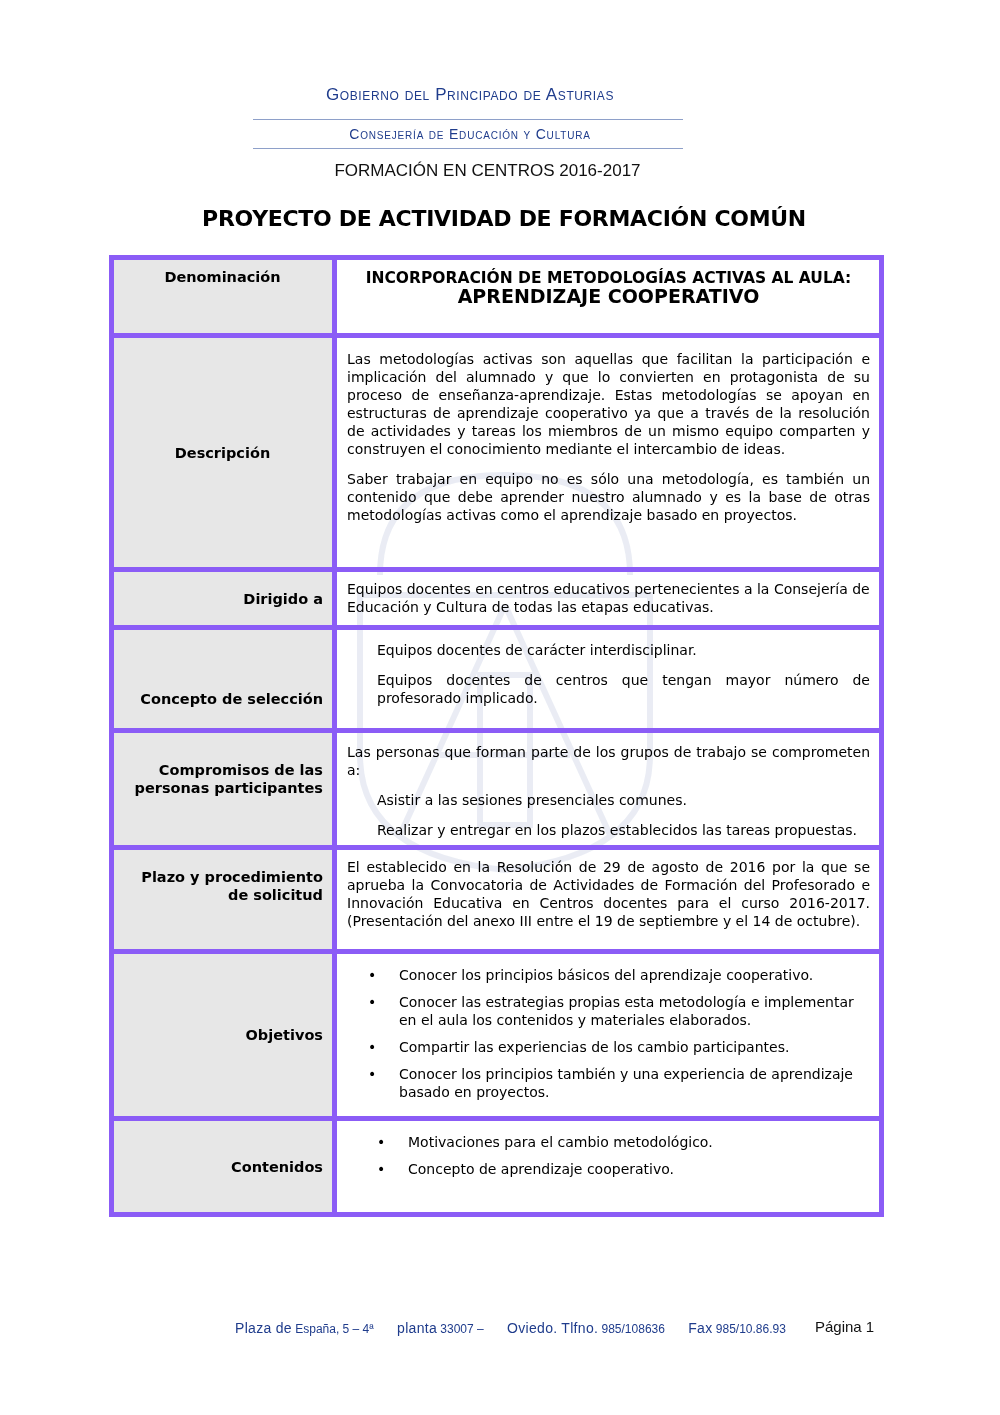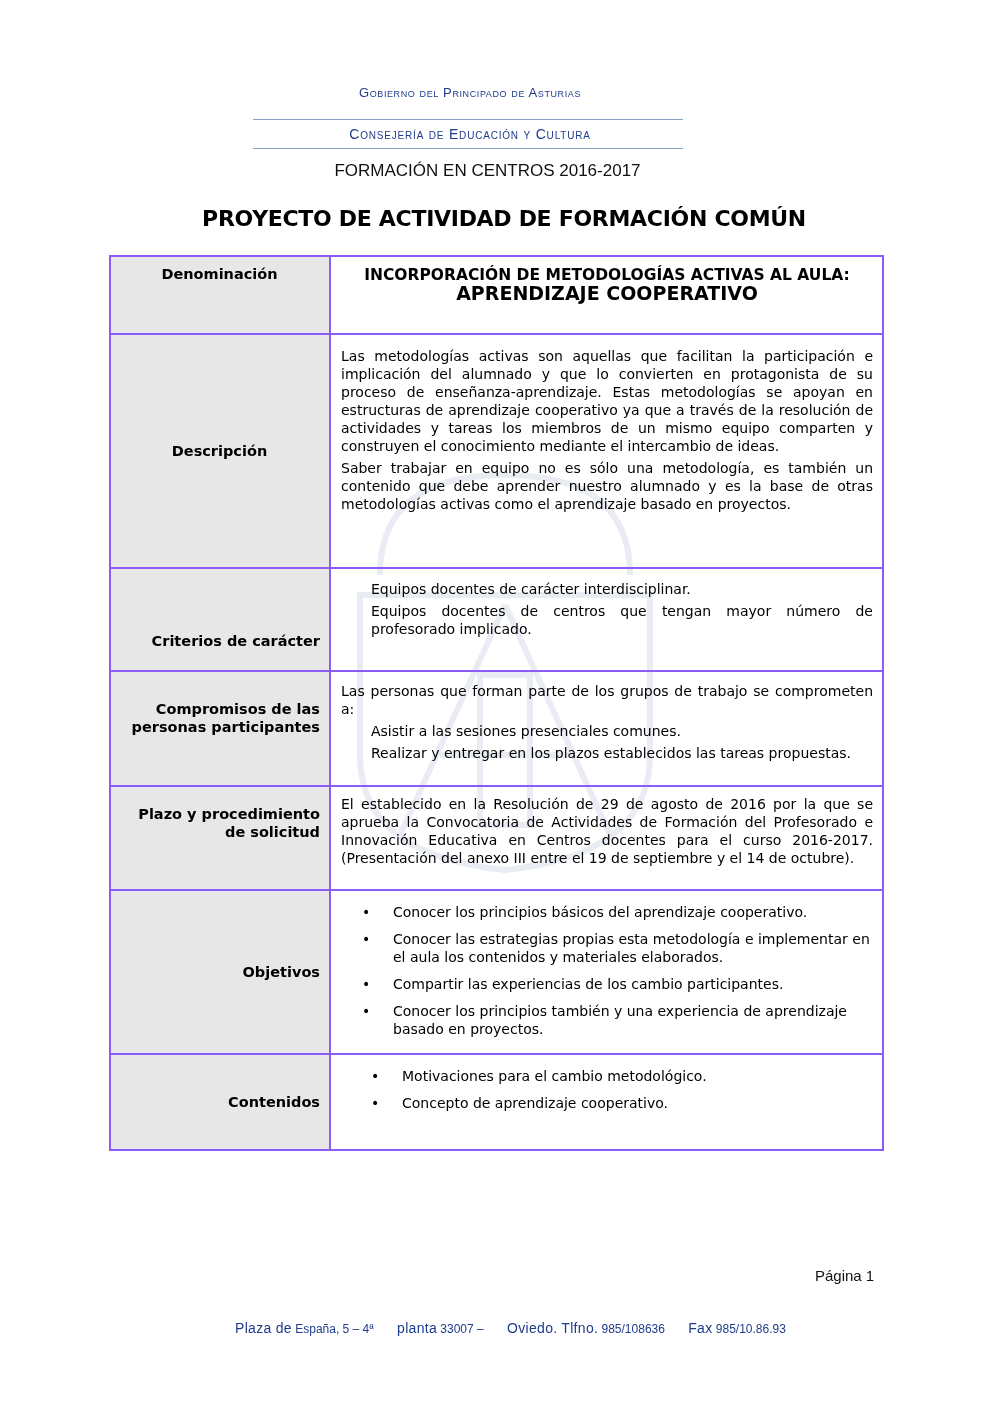--- a/index.html
+++ b/index.html
@@ -1,44 +1,44 @@
 <!DOCTYPE html>
 <html><head>
 <meta charset="utf-8">
 <style>
   html, body { margin: 0; padding: 0; background: #ffffff; }
   body { width: 1000px; height: 1415px; position: relative; overflow: hidden; font-family: "DejaVu Sans", sans-serif; color: #000; }
 
-  .hdr-gov { position: absolute; top: 85px; left: 0; width: 940px; text-align: center; color: #1f3c8c; font-family: "Liberation Sans", sans-serif; font-size: 13px; letter-spacing: 0.6px; font-variant: small-caps; }
+  .hdr-gov { position: absolute; top: 85px; left: 0; width: 940px; text-align: center; color: #1f3c8c; font-family: "Liberation Sans", sans-serif; font-size: 17px; letter-spacing: 0.6px; font-variant: small-caps; }
   .rule { position: absolute; left: 253px; width: 430px; height: 1px; background: #8ea0c9; }
   .hdr-cons { position: absolute; top: 126px; left: 0; width: 940px; text-align: center; color: #1f3c8c; font-family: "Liberation Sans", sans-serif; font-size: 14px; letter-spacing: 0.8px; font-variant: small-caps; }
   .hdr-form { position: absolute; top: 161px; left: 0; width: 975px; text-align: center; font-family: "Liberation Sans", sans-serif; font-size: 17px; color: #111; }
   .doc-title { position: absolute; top: 206px; left: 0; width: 1008px; text-align: center; font-family: "DejaVu Sans", sans-serif; font-weight: bold; font-size: 22px; letter-spacing: -0.3px; color: #000; }
 
   .watermark { position: absolute; left: 340px; top: 455px; width: 330px; height: 420px; opacity: 0.09; pointer-events: none; }
 
   table.form { position: absolute; top: 255px; left: 109px; width: 775px; border-collapse: collapse; font-size: 14px; line-height: 18px; }
-  table.form td { border: 2px solid #8b5cf6; vertical-align: top; }
+  table.form td { border: 5px solid #8b5cf6; vertical-align: top; }
   td.lbl { width: 201px; background: #e7e7e7; font-weight: bold; text-align: right; padding: 8px 9px 8px 8px; font-size: 14.5px; }
   td.lbl.center { text-align: center; }
   td.val { padding: 8px 9px 6px 10px; background: transparent; }
   .just { text-align: justify; }
   p { margin: 0; }
-  .gap { margin-top: 4px; }
+  .gap { margin-top: 12px; }
   .indent { padding-left: 30px; }
   ul.bul { margin: 0; padding: 0; list-style: none; }
   ul.bul li { position: relative; margin-bottom: 9px; }
   ul.bul.obj li { padding-left: 52px; }
   ul.bul.obj li::before { content: "•"; position: absolute; left: 21px; }
   ul.bul.con li { padding-left: 61px; }
   ul.bul.con li::before { content: "•"; position: absolute; left: 30px; }
 
   .footer { position: absolute; top: 1320px; left: 215px; font-family: "Liberation Sans", sans-serif; color: #1f3c8c; font-size: 12px; }
   .footer .b { font-size: 14px; letter-spacing: 0.3px; margin-left: 20px; }
-  .page-num { position: absolute; top: 1267px; left: 815px; font-family: "Liberation Sans", sans-serif; font-size: 15px; color: #111; }
+  .page-num { position: absolute; top: 1318px; left: 815px; font-family: "Liberation Sans", sans-serif; font-size: 15px; color: #111; }
 </style>
 </head>
 <body>
 
 <div class="hdr-gov">Gobierno del Principado de Asturias</div>
 <div class="rule" style="top:119px"></div>
 <div class="hdr-cons">Consejería de Educación y Cultura</div>
 <div class="rule" style="top:148px"></div>
 <div class="hdr-form">FORMACIÓN EN CENTROS 2016-2017</div>
 <div class="doc-title">PROYECTO DE ACTIVIDAD DE FORMACIÓN COMÚN</div>
@@ -61,22 +61,26 @@
       <div style="font-size:19px;line-height:16px">APRENDIZAJE COOPERATIVO</div>
     </td>
   </tr>
   <tr style="height:234px">
     <td class="lbl center" style="vertical-align:middle">Descripción</td>
     <td class="val just" style="padding-top:12px">
       <p>Las metodologías activas son aquellas que facilitan la participación e implicación del alumnado y que lo convierten en protagonista de su proceso de enseñanza-aprendizaje. Estas metodologías se apoyan en estructuras de aprendizaje cooperativo ya que  a través de la resolución de actividades y tareas los miembros de un mismo equipo comparten y construyen el conocimiento mediante el intercambio de ideas.</p>
       <p class="gap">Saber trabajar en equipo no es sólo una metodología, es también un contenido que debe aprender nuestro alumnado y  es la base de otras metodologías activas como el aprendizaje basado en proyectos.</p>
     </td>
   </tr>
+  <tr style="height:58px">
+    <td class="lbl" style="vertical-align:middle">Dirigido a</td>
+    <td class="val">Equipos  docentes en centros educativos pertenecientes a la Consejería de Educación y Cultura de todas las etapas educativas.</td>
+  </tr>
   <tr style="height:103px">
-    <td class="lbl" style="vertical-align:bottom;padding-bottom:20px">Criterios de carácter</td>
+    <td class="lbl" style="vertical-align:bottom;padding-bottom:20px">Concepto de selección</td>
     <td class="val just" style="padding-top:11px">
       <p class="indent">Equipos docentes de carácter interdisciplinar.</p>
       <p class="indent gap">Equipos docentes de centros que tengan mayor número de profesorado implicado.</p>
     </td>
   </tr>
   <tr style="height:115px">
     <td class="lbl" style="padding-top:28px">Compromisos de las personas participantes</td>
     <td class="val" style="padding-top:10px">
       <p class="just">Las personas que forman parte de los grupos de trabajo se comprometen a:</p>
       <p class="indent gap">Asistir a las sesiones presenciales comunes.</p>

